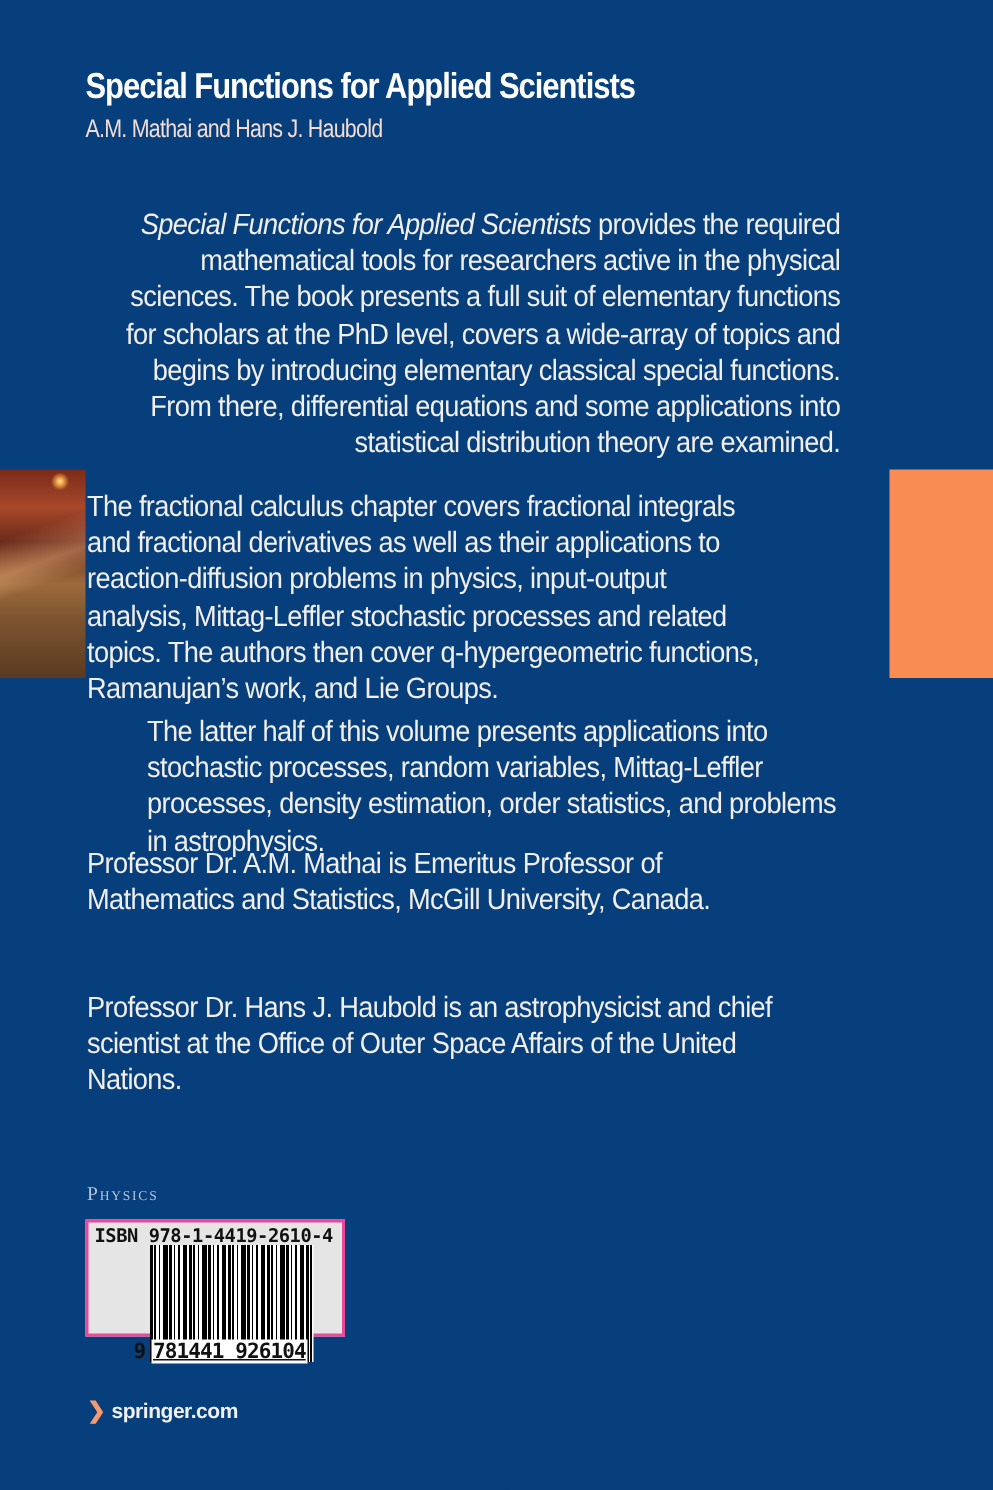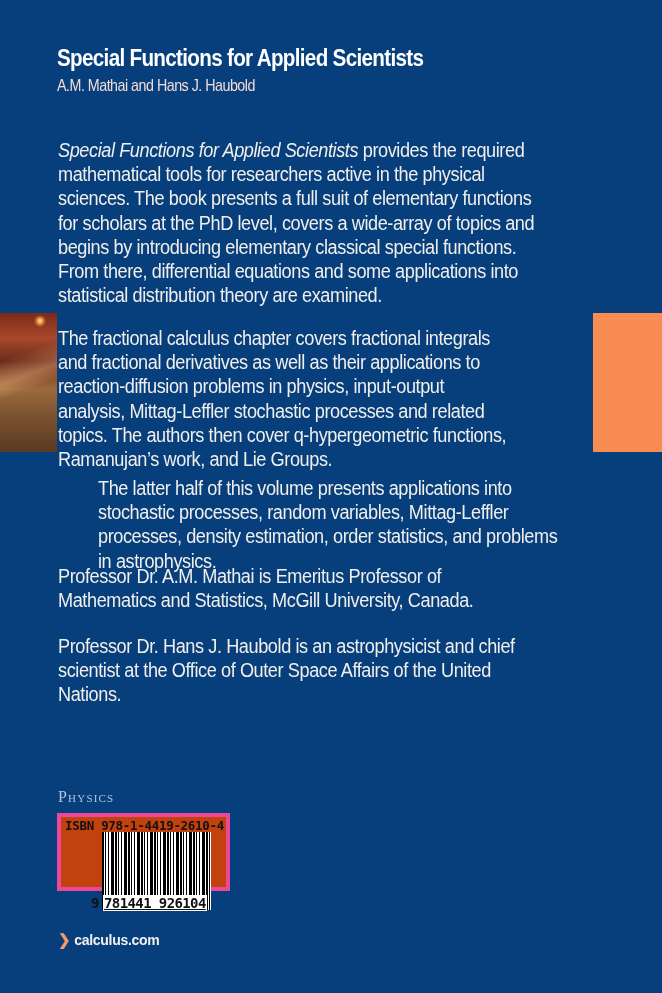--- a/index.html
+++ b/index.html
@@ -20,44 +20,44 @@
     font-size: 17px; color: #f2dcd6; letter-spacing: -0.6px;
     transform: scaleX(0.84); transform-origin: left top; white-space: nowrap;
   }
   .body-block {
     position: absolute; left: 58px; width: 540px;
     font-size: 19.5px; line-height: 24.2px; letter-spacing: -0.45px;
     color: #f1efec;
   }
   .line { display: block; white-space: nowrap; transform: scaleX(0.93); transform-origin: left center; }
   .line i { font-style: italic; }
-  .p1 { top: 138px; }
+  .p1 { top: 138px; text-align: right; }
   .p2 { top: 326px; }
   .p3 { top: 476px; margin-left: 40px; }
   .p4 { top: 564px; }
-  .p5 { top: 634px; }
+  .p5 { top: 660px; }
   .photo {
     position: absolute; left: 0; top: 313px; width: 57px; height: 139px;
     background:
       radial-gradient(circle at 40px 8px, #ffe7a0 0, #f5a94e 2px, rgba(0,0,0,0) 6px),
       linear-gradient(160deg, rgba(255,200,120,0.0) 30%, rgba(255,200,140,0.35) 45%, rgba(0,0,0,0) 55%),
       linear-gradient(180deg, #7a2a18 0%, #a8482a 18%, #6b2a1c 35%, #9c6a3c 55%, #7d5430 72%, #5a3a22 100%);
   }
   .orange-block {
     position: absolute; left: 593px; top: 313px; width: 69px; height: 139px;
     background: #f98c52;
   }
   .subject {
     position: absolute; left: 58px; top: 788px;
-    font-family: "Liberation Serif", serif; font-size: 16px;
+    font-family: "Liberation Serif", serif; font-size: 13px;
     letter-spacing: 1.2px; color: #b7c4da; font-variant: small-caps;
   }
   .barcode-box {
     position: absolute; left: 57px; top: 813px; width: 173px; height: 78px;
-    background: #c2410c; border: 4px solid #ec4899; box-sizing: border-box;
+    background: #e5e5e5; border: 2px solid #ec4899; box-sizing: border-box;
   }
   .isbn-text {
     position: absolute; left: 4px; top: 1px;
     font-family: "DejaVu Sans Mono", monospace; font-size: 12.5px; font-weight: bold;
     color: #111; letter-spacing: -0.3px; white-space: nowrap;
   }
   .bars {
     position: absolute; left: 41px; top: 15px; width: 109px; height: 78px;
     background: repeating-linear-gradient(90deg,
       #000 0, #000 2px, #fff 2px, #fff 3px, #000 3px, #000 4px, #fff 4px, #fff 6px,
@@ -129,14 +129,14 @@
   <div class="isbn-text">ISBN 978-1-4419-2610-4</div>
   <div class="bars"></div>
   <div class="ean-digits">
     <span class="ean-first">9</span>
     <span class="ean-rest">781441 926104</span>
   </div>
 </div>
 
 <div class="springer">
   <span class="chevron">❯</span>
-  <span>calculus.com</span>
+  <span>springer.com</span>
 </div>
 
 </body></html>

